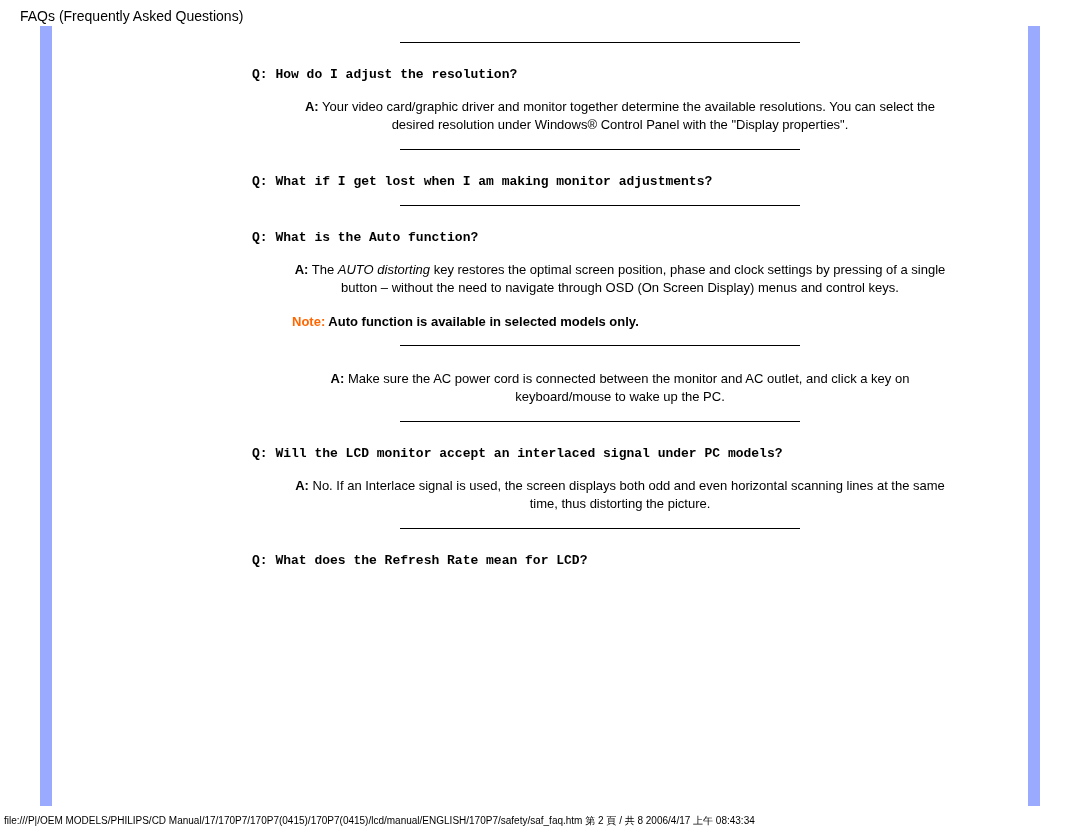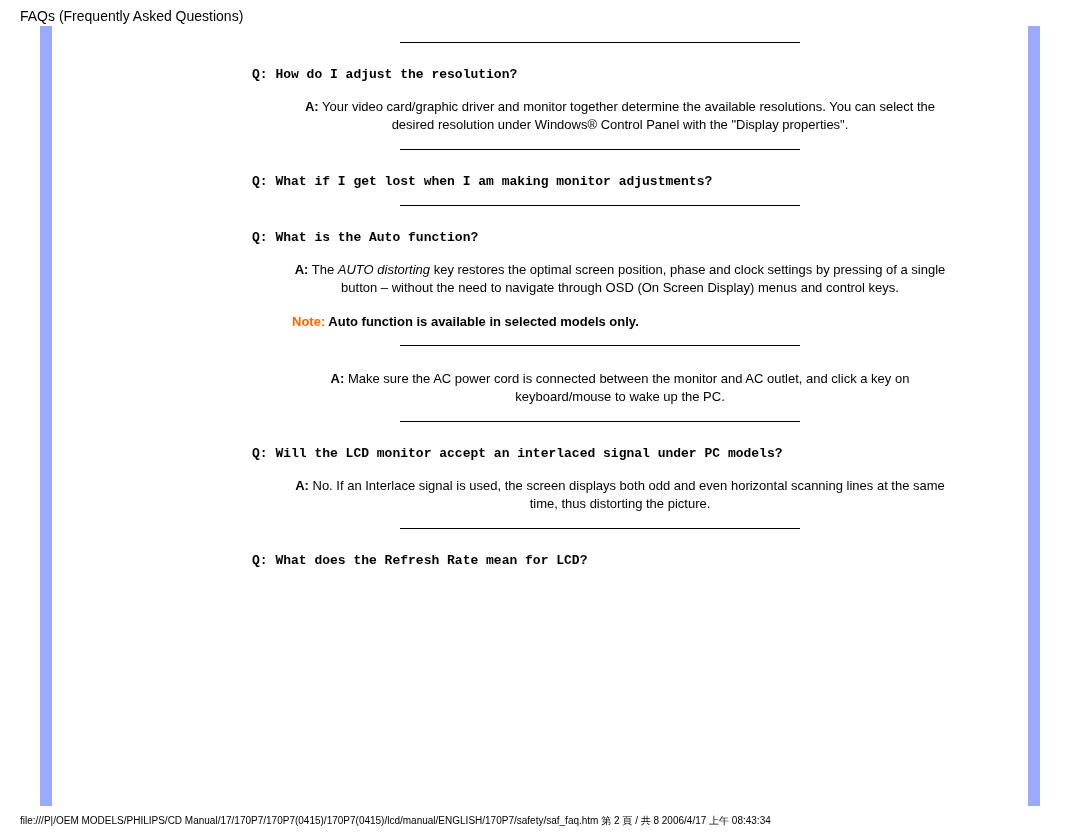--- a/index.html
+++ b/index.html
@@ -69,21 +69,21 @@
   .answer em { font-style: italic; }
   .note-line {
     font-weight: bold;
     font-size: 13px;
     margin: 18px 0 0 40px;
   }
   .note-label { color: #ff6600; }
   .footer-line {
     font-size: 10px;
     color: #000;
-    padding: 8px 0 6px 20px;
+    padding: 8px 0 6px 4px;
     white-space: nowrap;
   }
 </style>
 </head>
 <body>
 
 <div class="doc-header">FAQs (Frequently Asked Questions)</div>
 
 <div class="page-frame">
   <div class="left-bar"></div>

